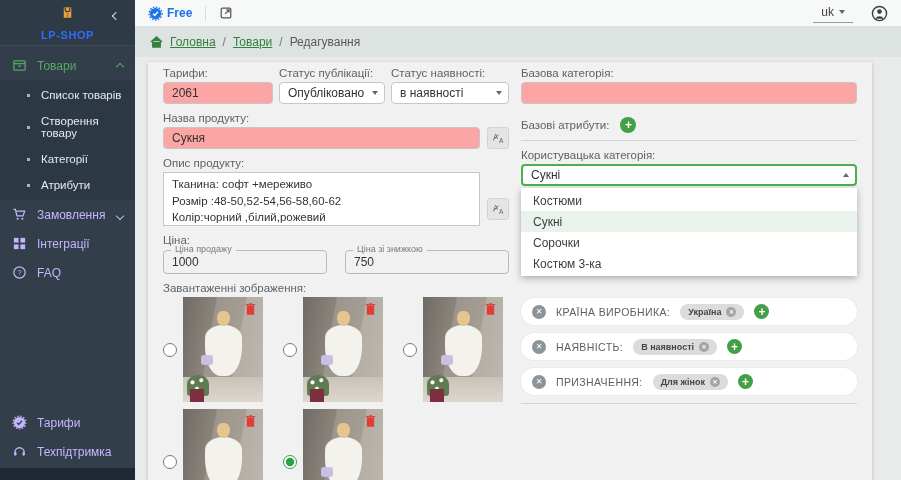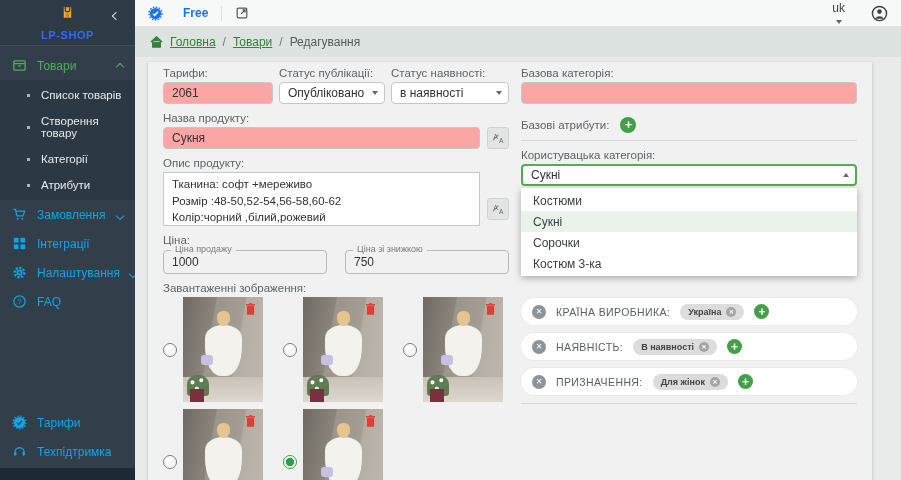--- a/index.html
+++ b/index.html
@@ -13,40 +13,40 @@
     border-bottom:1px solid rgba(255,255,255,.08);
     display:flex; flex-direction:column; align-items:center; justify-content:center; }
   .logo-text { color:#2f6bff; font-weight:bold; font-size:11px; letter-spacing:.6px; margin-top:9px; }
   .collapse-btn { position:absolute; right:10px; top:8px; width:12px; height:12px; cursor:pointer; }
   .chev { display:inline-block; width:6px; height:6px;
     border-right:1.6px solid currentColor; border-bottom:1.6px solid currentColor; }
   .chev.left  { transform:rotate(135deg); }
   .chev.down  { transform:rotate(45deg); margin-top:-3px; }
   .chev.up    { transform:rotate(-135deg); margin-top:3px; }
   .nav { flex:1; padding-top:5px; }
-  .nav-item { display:flex; align-items:center; gap:10px; padding:7px 12px; color:#0ea5e9; cursor:pointer; }
+  .nav-item { display:flex; align-items:center; gap:10px; padding:7px 12px; color:#c4b5fd; cursor:pointer; }
   .nav-item.active { color:#55a862; }
   .nav-item .chevbox { margin-left:auto; color:inherit; }
   .submenu { background:rgba(0,0,0,.10); padding:2px 0; }
   .sub-item { display:flex; align-items:center; gap:11px; padding:7px 10px 7px 27px;
     font-size:11.5px; color:#e6eaee; cursor:pointer; }
   .bullet { width:3px; height:3px; background:#aab4bc; flex:none; }
   .side-bottom { padding-bottom:2px; }
   .side-footer { height:12px; background:#1f2933; }
   .sicon { width:15px; height:15px; flex:none; }
 
   
   .topbar { position:absolute; left:135px; top:0; width:766px; height:27px;
     background:#f7f8f8; border-bottom:1px solid #e1e2e2;
     display:flex; align-items:center; padding:0 13px; }
-  .free-badge { display:flex; align-items:center; gap:20px; color:#1a73e8;
+  .free-badge { display:flex; align-items:center; gap:4px; color:#1a73e8;
     font-weight:bold; font-size:12px; cursor:pointer; }
   .tb-divider { width:1px; height:15px; background:#ddd; margin:0 13px; }
   .lang-select { margin-left:auto; display:flex; align-items:center; gap:5px;
-    font-size:12px; color:#444; border-bottom:1px solid #9a9a9a; padding:2px 8px 3px; cursor:pointer;flex-direction:column; }
+    font-size:12px; color:#444; border-bottom:1px solid #9a9a9a; padding:2px 8px 3px; cursor:pointer; }
   .caret-down { width:0; height:0; border-left:3.5px solid transparent;
     border-right:3.5px solid transparent; border-top:4.5px solid #666; }
   .caret-up { width:0; height:0; border-left:3.5px solid transparent;
     border-right:3.5px solid transparent; border-bottom:4.5px solid #666; }
   .avatar-btn { margin-left:18px; cursor:pointer; display:flex; }
 
   
   .breadcrumb { position:absolute; left:135px; top:27px; width:766px; height:30px;
     background:#dce3e0; display:flex; align-items:center; gap:7px; padding:0 15px;
     font-size:12px; color:#6a6f6c; }
@@ -193,29 +193,20 @@
       <svg class="sicon" viewBox="0 0 16 16">
         <rect x="2" y="2" width="5" height="5" fill="currentColor"></rect>
         <rect x="9" y="2" width="5" height="5" fill="currentColor"></rect>
         <rect x="2" y="9" width="5" height="5" fill="currentColor"></rect>
         <rect x="9" y="9" width="5" height="5" fill="currentColor"></rect>
       </svg>
       <span>Інтеграції</span>
     </div>
     <div class="nav-item">
       <svg class="sicon" viewBox="0 0 16 16">
-        <circle cx="8" cy="8" r="5" fill="none" stroke="currentColor" stroke-width="2.6" stroke-dasharray="2.2 1.6"></circle>
-        <circle cx="8" cy="8" r="3.2" fill="currentColor"></circle>
-        <circle cx="8" cy="8" r="1.3" fill="#323f4b"></circle>
-      </svg>
-      <span>Налаштування</span>
-      <span class="chevbox"><span class="chev down"></span></span>
-    </div>
-    <div class="nav-item">
-      <svg class="sicon" viewBox="0 0 16 16">
         <circle cx="8" cy="8" r="6" fill="none" stroke="currentColor" stroke-width="1.3"></circle>
         <text x="8" y="11" font-size="8" text-anchor="middle" fill="currentColor" font-family="Liberation Sans, sans-serif">?</text>
       </svg>
       <span>FAQ</span>
     </div>
   </div>
 
   <div class="side-bottom">
     <div class="nav-item">
       <svg class="sicon" viewBox="0 0 16 16">

